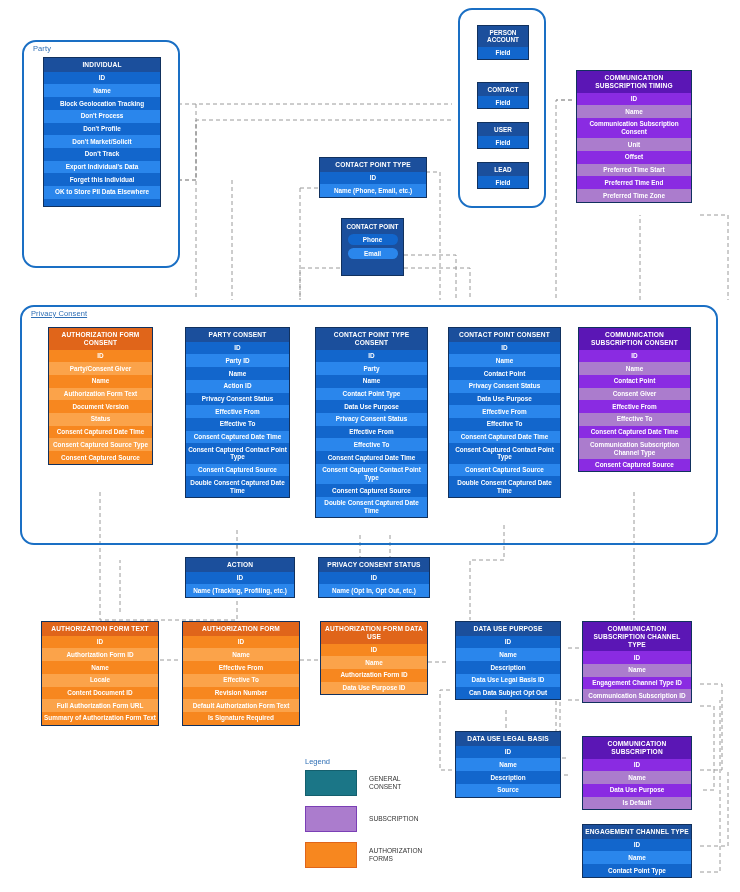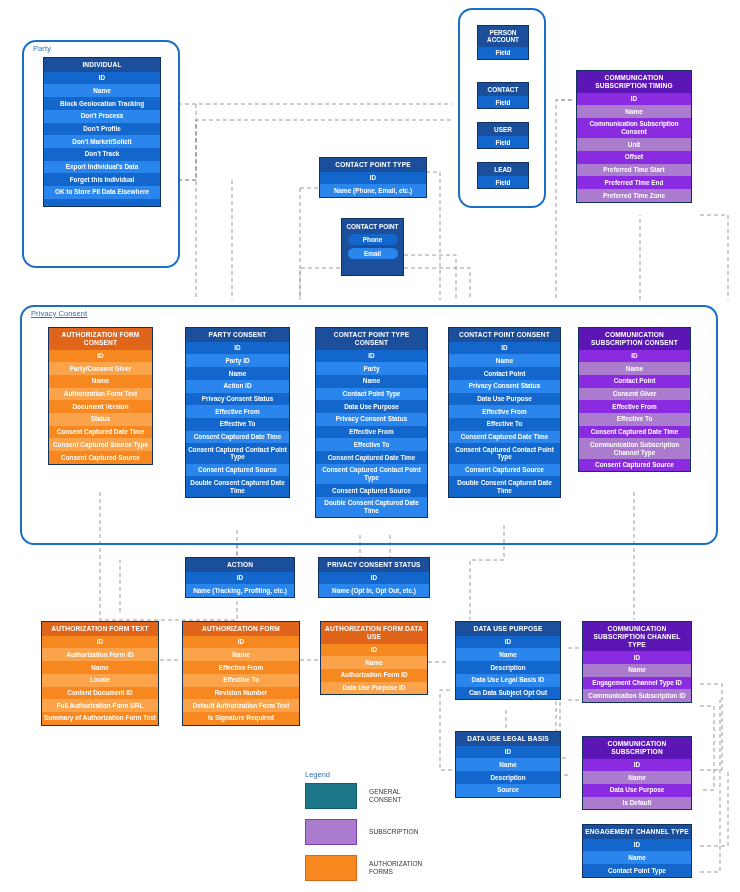--- a/index.html
+++ b/index.html
@@ -348,21 +348,21 @@
     <div class="row b">Is Default</div>
   </div>
 
   <div class="ent blue" style="left:582px; top:824px; width:110px;">
     <div class="hdr">ENGAGEMENT CHANNEL TYPE</div>
     <div class="row a">ID</div>
     <div class="row b">Name</div>
     <div class="row a">Contact Point Type</div>
   </div>
 
-  <div class="legend" style="left:305px; top:757px;margin-top:13px;">
+  <div class="legend" style="left:305px; top:757px;">
     <div class="legend-title">Legend</div>
     <div class="legend-row">
       <div class="legend-swatch" style="background:#1b7687; border-color:#145f6d;"></div>
       <div class="legend-text">GENERAL
 CONSENT</div>
     </div>
     <div class="legend-row">
       <div class="legend-swatch" style="background:#ab7ccd; border-color:#7a3fb5;"></div>
       <div class="legend-text">SUBSCRIPTION</div>
     </div>

